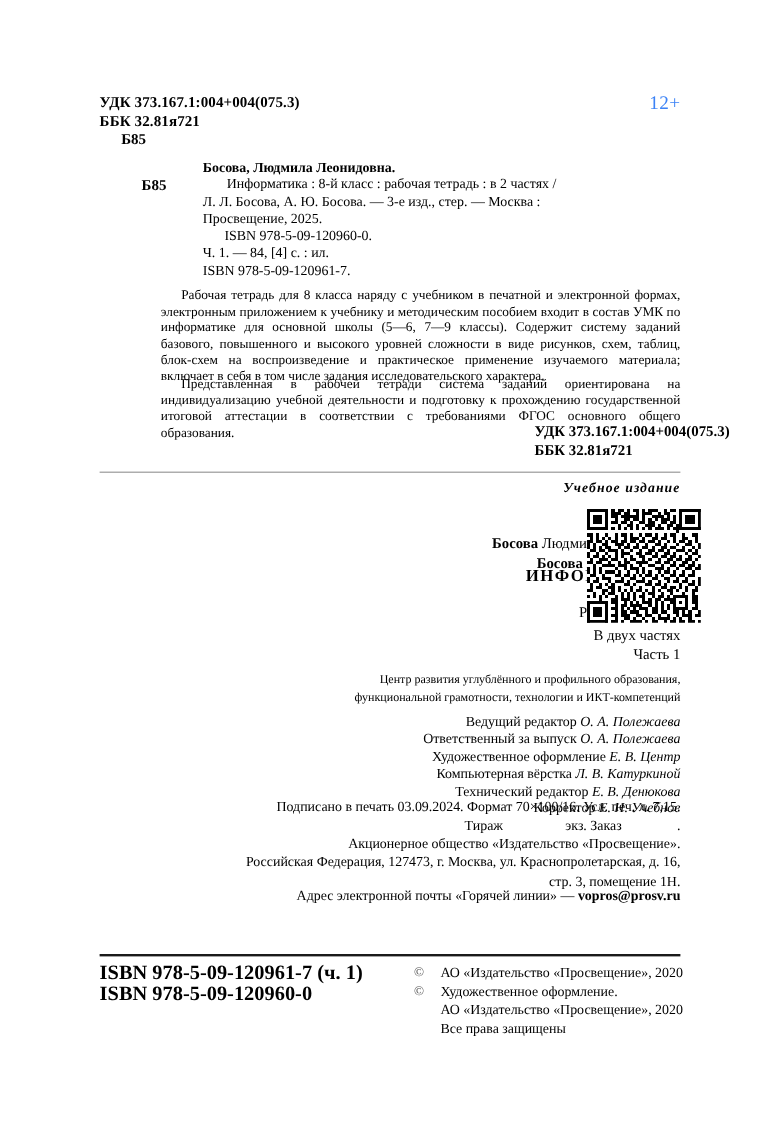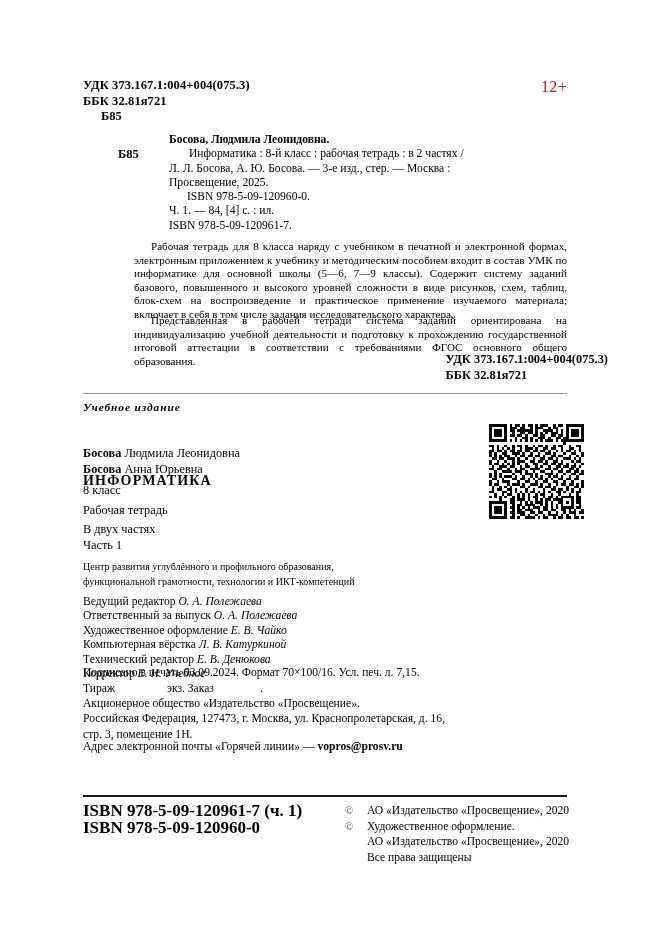--- a/index.html
+++ b/index.html
@@ -42,21 +42,21 @@
     line-height: 15.5px;
     font-weight: bold;
     margin-left: 18px;
   }
   .age-mark {
     position: absolute;
     right: 0;
     top: 0;
     font-size: 16px;
     font-weight: normal;
-    color: #b91c1c;
+    color: #3b82f6;
     letter-spacing: 0.3px;
   }
 
   
   .bib {
     position: absolute;
     left: 83px;
     top: 133px;
     width: 484px;
     font-size: 11.6px;
@@ -138,21 +138,21 @@
     width: 484px;
     height: 2px;
     background: #1a1a1a;
   }
 
   
   .imprint {
     position: absolute;
     left: 83px;
     width: 484px;
-    text-align: left;
+    text-align: right;
   }
 
   .ed-label {
     top: 401px;
     font-style: italic;
     font-size: 11.4px;
     letter-spacing: 0.9px;
     font-weight: bold;
   }
   .ed-authors {
@@ -309,21 +309,21 @@
   <div class="imprint ed-part">Часть 1</div>
 
   <div class="imprint ed-center">
     <div>Центр развития углублённого и профильного образования,</div>
     <div>функциональной грамотности, технологии и ИКТ-компетенций</div>
   </div>
 
   <div class="imprint ed-credits">
     <div><span>Ведущий редактор </span><span class="nm">О. А. Полежаева</span></div>
     <div><span>Ответственный за выпуск </span><span class="nm">О. А. Полежаева</span></div>
-    <div><span>Художественное оформление </span><span class="nm">Е. В. Чайко</span></div>
+    <div><span>Художественное оформление </span><span class="nm">Е. В. Центр</span></div>
     <div><span>Компьютерная вёрстка </span><span class="nm">Л. В. Катуркиной</span></div>
     <div><span>Технический редактор </span><span class="nm">Е. В. Денюкова</span></div>
     <div><span>Корректор </span><span class="nm">Е. Н. Учебное</span></div>
   </div>
 
   <div class="imprint ed-print">
     <div>Подписано в печать 03.09.2024. Формат 70×100/16. Усл. печ. л. 7,15.</div>
     <div><span>Тираж</span><span class="gap"></span><span>экз. Заказ</span><span class="gap2"></span><span>.</span></div>
   </div>
 

